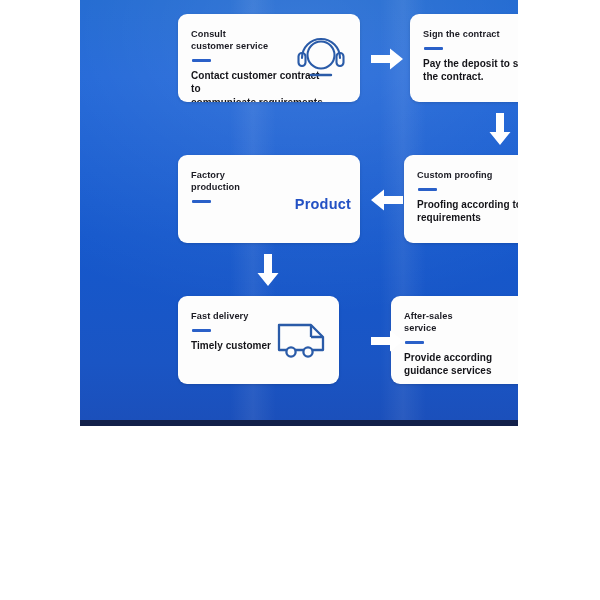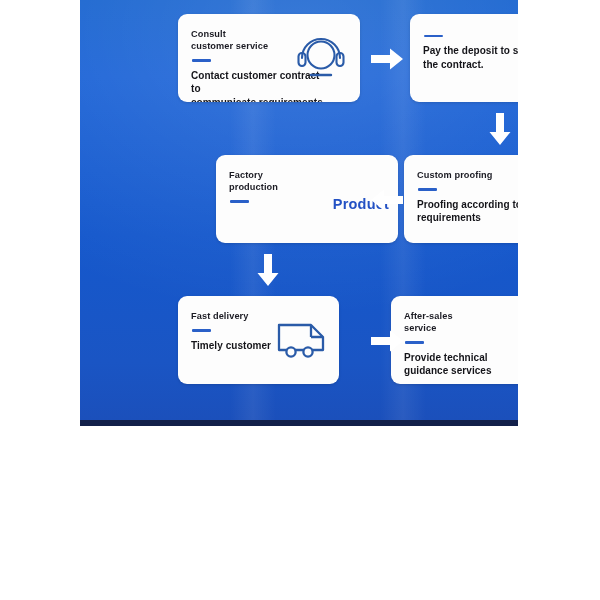--- a/index.html
+++ b/index.html
@@ -97,21 +97,21 @@
   .card-icon {
     position: absolute;
     right: 10px;
     top: 50%;
     transform: translateY(-50%);
   }
 
   
   #card-consult   { left: 98px;  top: 14px;  width: 182px; height: 88px; }
   #card-contract  { left: 330px; top: 14px;  width: 182px; height: 88px; }
-  #card-factory   { left: 98px;  top: 155px; width: 182px; height: 88px; margin-left: 38px; }
+  #card-factory   { left: 98px;  top: 155px; width: 182px; height: 88px; }
   #card-proofing  { left: 324px; top: 155px; width: 182px; height: 88px; }
   #card-delivery  { left: 98px;  top: 296px; width: 161px; height: 88px; }
   #card-aftersale { left: 311px; top: 296px; width: 182px; height: 88px; }
 
   
   #product-label {
     position: absolute;
     right: 9px;
     top: 41px;
     font-size: 14.5px;
@@ -161,20 +161,21 @@
             <rect x="44.5" y="20" width="7" height="13" rx="3.4" fill="none" stroke="#2a5ba8" stroke-width="2.1"></rect>
             <line x1="19" y1="42" x2="39" y2="42" stroke="#2a5ba8" stroke-width="2.4" stroke-linecap="round"></line>
           </svg>
         </div>
       </div>
     </div>
 
     <div class="card" id="card-contract">
       <div class="card-inner">
         <div class="card-text">
+          <div class="card-title">Sign the contract</div>
           <div class="divider"></div>
           <div class="card-desc">Pay the deposit to sign
 the contract.</div>
         </div>
 
       </div>
     </div>
 
     <div class="card" id="card-factory">
       <div class="card-inner">
@@ -217,21 +218,21 @@
         </div>
       </div>
     </div>
 
     <div class="card" id="card-aftersale">
       <div class="card-inner">
         <div class="card-text">
           <div class="card-title">After-sales
 service</div>
           <div class="divider"></div>
-          <div class="card-desc">Provide technical
+          <div class="card-desc">Provide according
 guidance services</div>
         </div>
 
       </div>
     </div>
 
     <div class="arrow" id="arrow-consult-contract">
       <svg class="icon-svg" width="34" height="24" viewBox="0 0 34 24">
         <path d="M1 8 H20 V1.5 L33 12 L20 22.5 V16 H1 Z" fill="#ffffff"></path>
       </svg>

